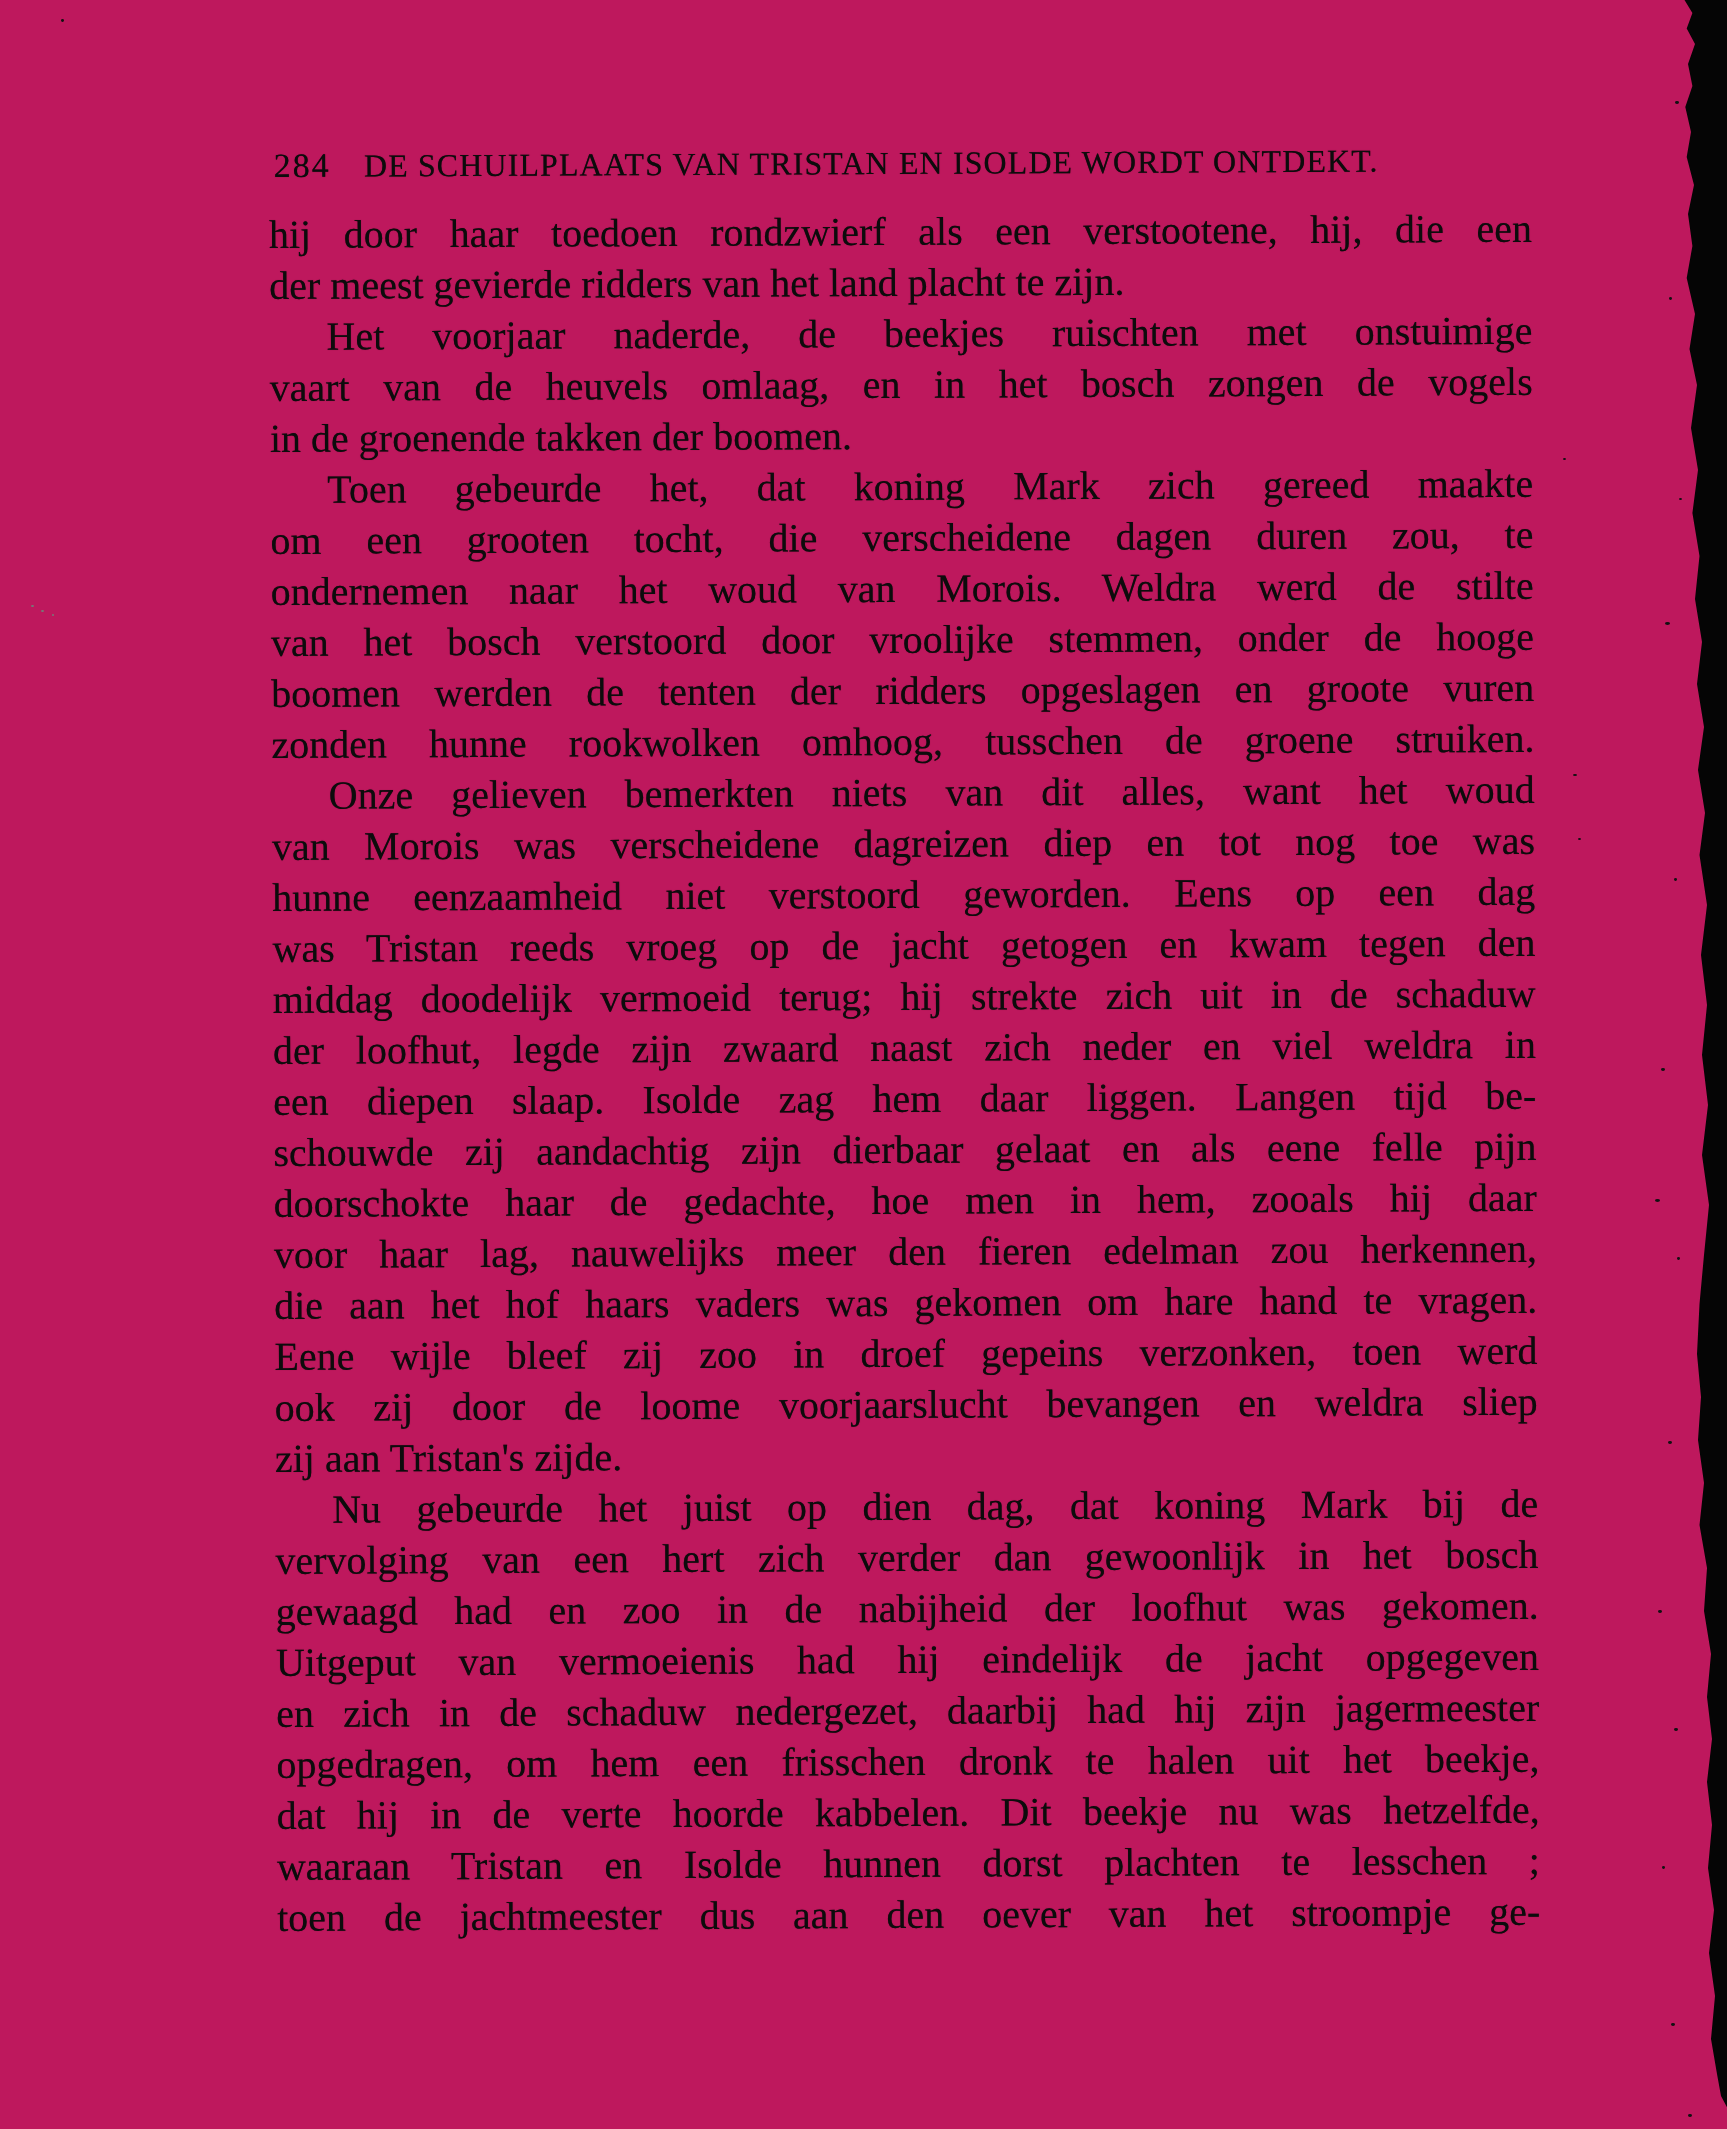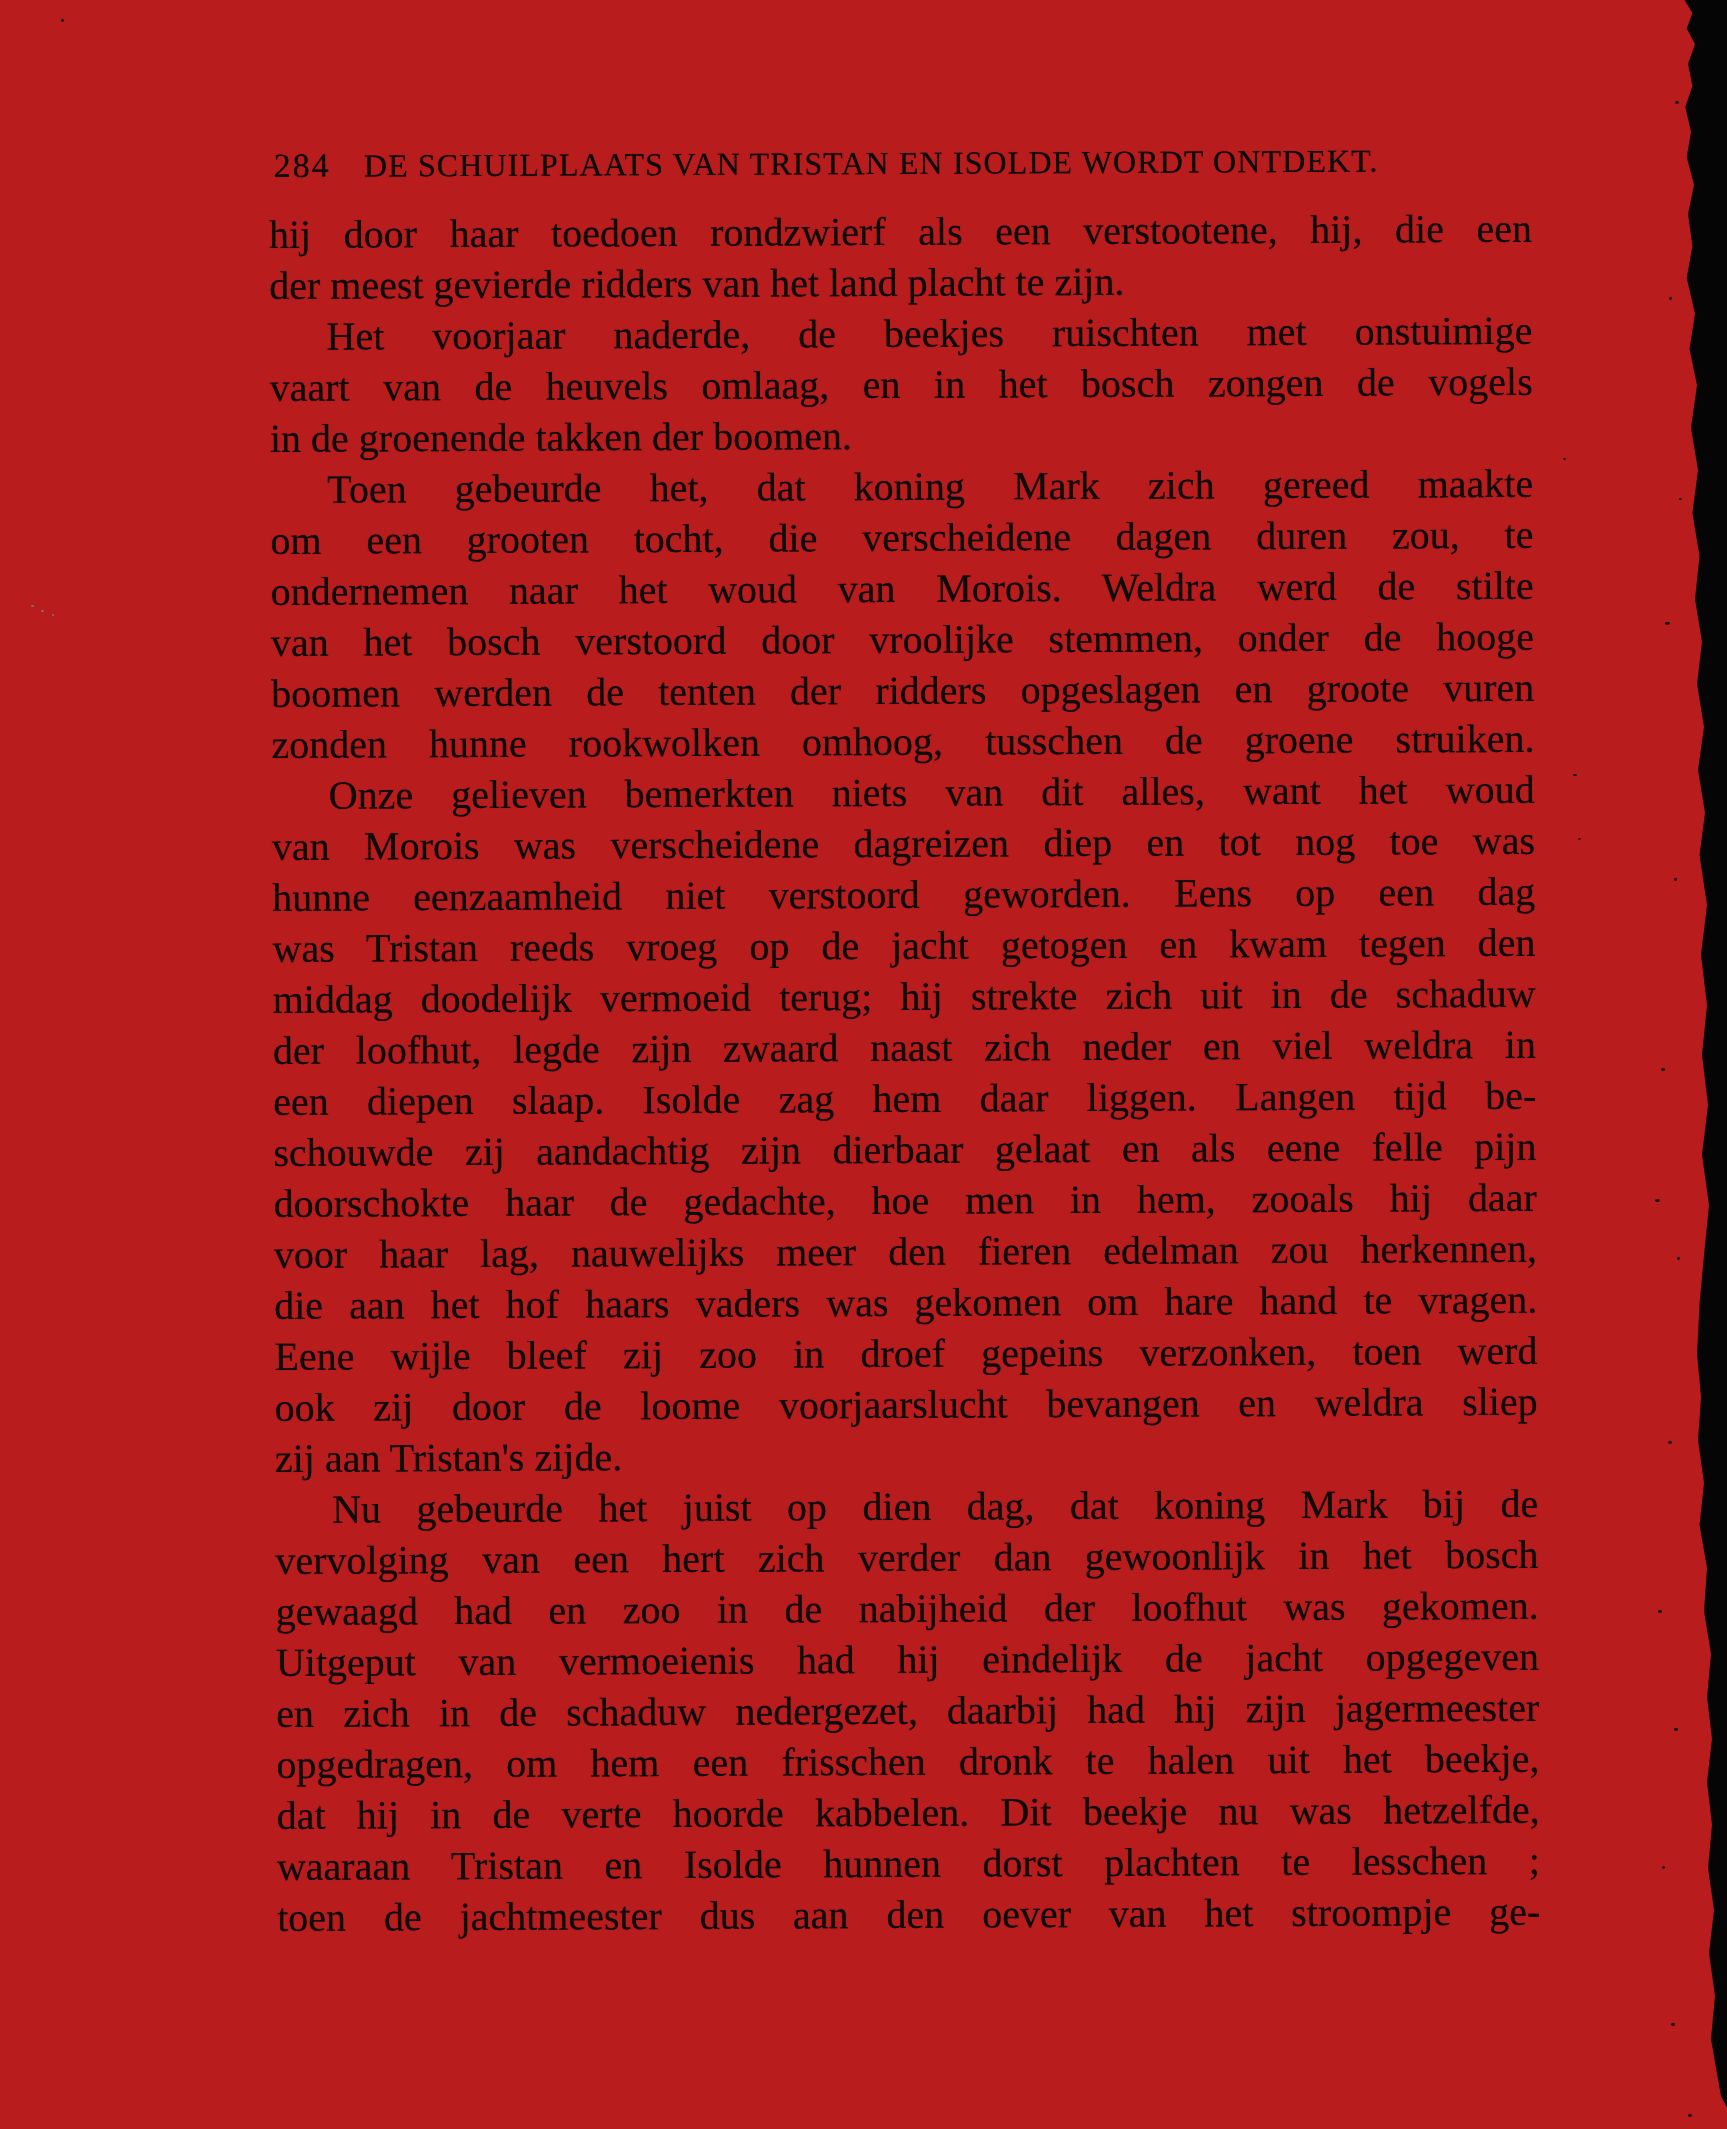--- a/index.html
+++ b/index.html
@@ -1,19 +1,19 @@
 <!DOCTYPE html>
 <html style="font-size:11.4px"><head>
 <meta charset="utf-8">
 <style>
   html,body{margin:0;padding:0;background:#ffffff;}
   .page{
     position:relative;
     width:1728px;height:2129px;
-    background:#b91c1c;
+    background:#be185d;
     overflow:hidden;
     font-family:"Liberation Serif","DejaVu Serif",serif;
     color:#0d0d0d;
   }
   .scan-content{
     position:absolute;left:0;top:0;width:1728px;height:2129px;
     transform:rotate(-0.28deg);
     transform-origin:269px 248px;
   }
   .running-header{

